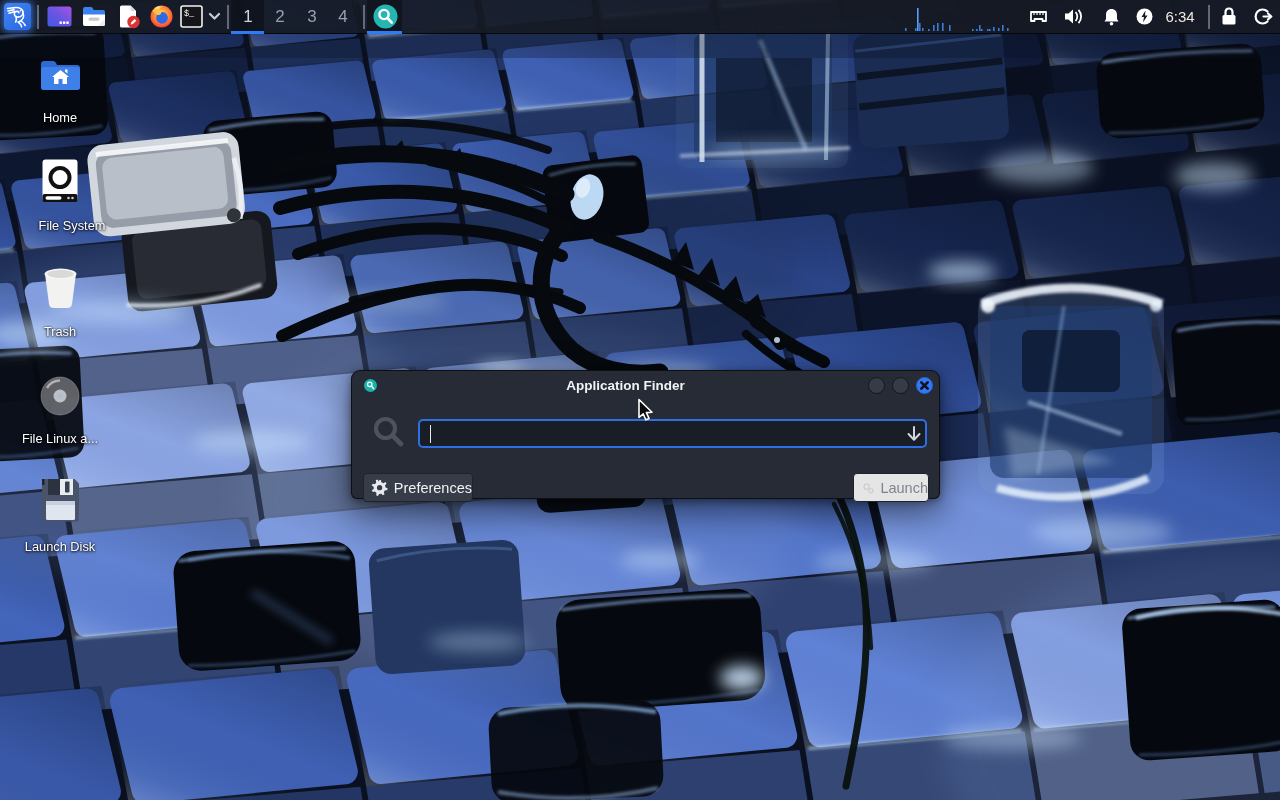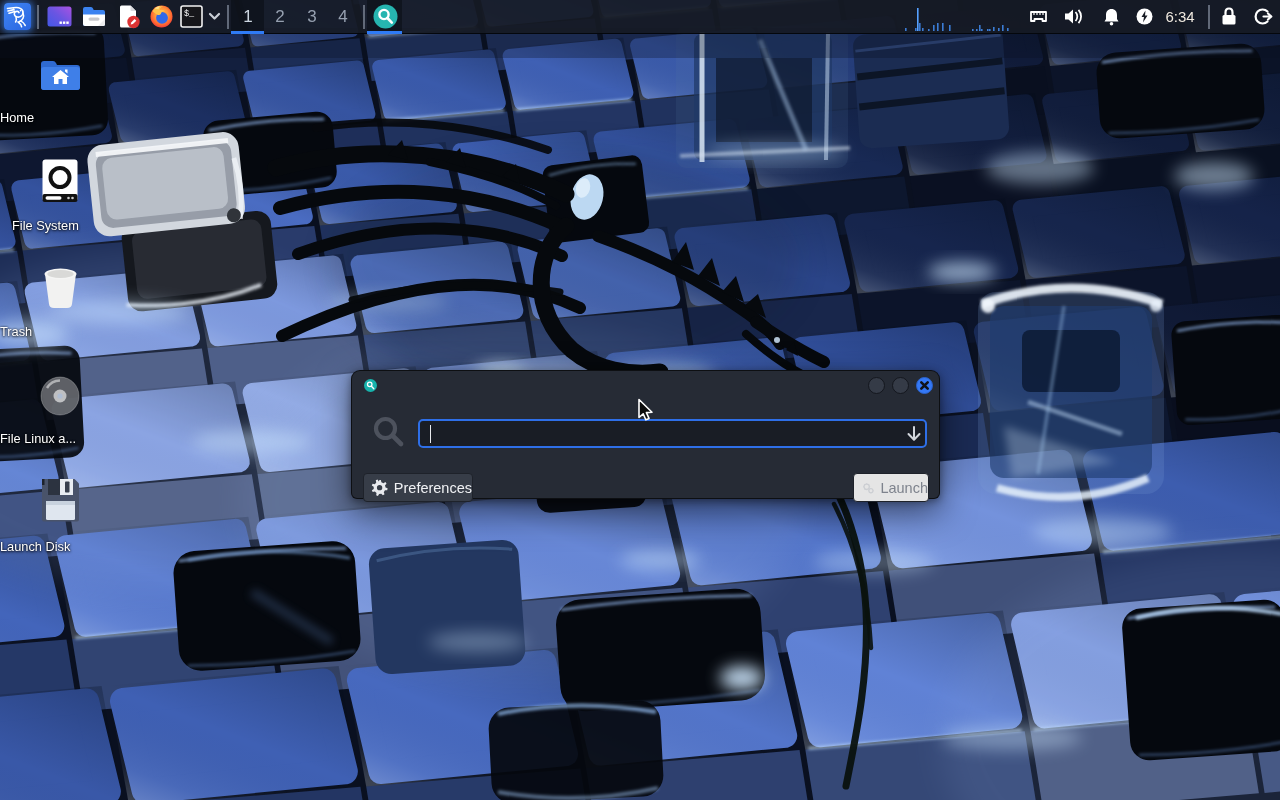--- a/index.html
+++ b/index.html
@@ -15,21 +15,21 @@
 .pit { position:absolute; }
 .sep { position:absolute; top:5px; width:2px; height:24px; background:#7b8494; opacity:0.75; }
 .wsnum { position:absolute; top:0; height:33px; line-height:33px; text-align:center;
   font-size:17px; color:#96a0b0; width:32px; }
 .wsa { color:#cdd6e0; }
 .wstile { position:absolute; top:0; height:33px; background:rgba(10,13,20,0.55); }
 .wsline { position:absolute; top:31px; height:3px; background:#2f7bf5; }
 
 
 .dicon { position:absolute; z-index:10; }
-.dlbl { position:absolute; z-index:10; width:120px; color:#ffffff;
+.dlbl { position:absolute; z-index:10; width:120px; text-align:center; color:#ffffff;
   font-size:12.8px; text-shadow:0 1px 3px rgba(0,0,0,0.95), 0 0 2px rgba(0,0,0,0.8); }
 
 
 #dlg { position:absolute; left:351px; top:370px; width:589px; height:129px;
   background:#262b35; border:1px solid rgba(0,0,0,0.65); border-radius:9px 9px 6px 6px;
   box-shadow:0 12px 34px rgba(0,0,0,0.55), 0 2px 8px rgba(0,0,0,0.4); z-index:60; }
 #dlg-title { position:absolute; left:0; right:40px; top:7px; text-align:center;
   font-size:13.5px; font-weight:bold; color:#f0f2f5; }
 .wbtn { position:absolute; top:6px; width:17px; height:17px; border-radius:50%;
   background:#353b47; border:1px solid #14171e; }
@@ -668,20 +668,21 @@
     <path d="M9.5 9.5 L17 9.5 M14 6.5 L17.3 9.5 L14 12.5" stroke="#ffffff" stroke-width="2.2" fill="none" stroke-linecap="round" stroke-linejoin="round"></path>
   </svg>
 </div>
 
 <div id="dlg">
   <svg style="position:absolute;left:12px;top:8px" width="13" height="13" viewBox="0 0 15 15">
     <circle cx="7.5" cy="7.5" r="7.5" fill="#17b3ac"></circle>
     <circle cx="6.6" cy="6.2" r="2.6" fill="none" stroke="#ffffff" stroke-width="1.5"></circle>
     <path d="M8.6 8.4 L11.3 11.2" stroke="#ffffff" stroke-width="1.6" stroke-linecap="round"></path>
   </svg>
+  <div id="dlg-title">Application Finder</div>
   <div class="wbtn" style="left:516px"></div>
   <div class="wbtn" style="left:540px"></div>
   <div class="wbtn" id="wbtn-close" style="left:564px"></div>
   <svg style="position:absolute;left:564px;top:6px" width="17" height="17" viewBox="0 0 17 17">
     <path d="M5.3 5.3 L11.7 11.7 M11.7 5.3 L5.3 11.7" stroke="#10131a" stroke-width="2.6" stroke-linecap="round"></path>
   </svg>
   <svg style="position:absolute;left:19px;top:44px" width="36" height="36" viewBox="0 0 36 36">
     <circle cx="14.5" cy="13.5" r="9.5" fill="none" stroke="#4d525d" stroke-width="4.2"></circle>
     <path d="M21.5 20.5 L30 29" stroke="#4d525d" stroke-width="4.6" stroke-linecap="round"></path>
   </svg>

